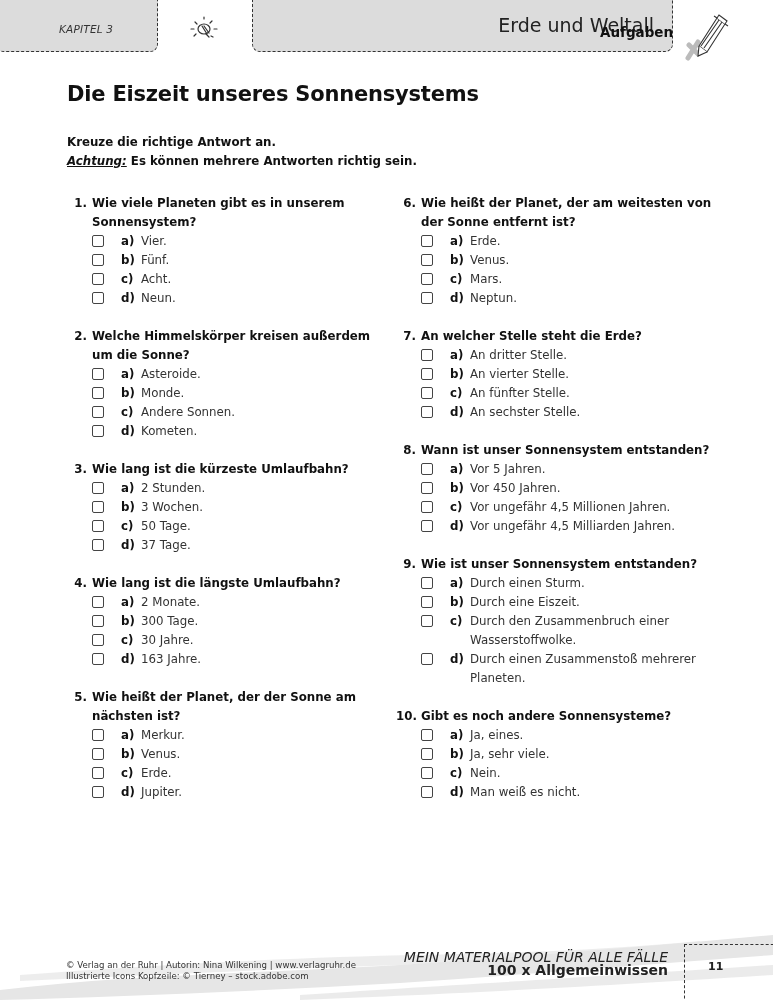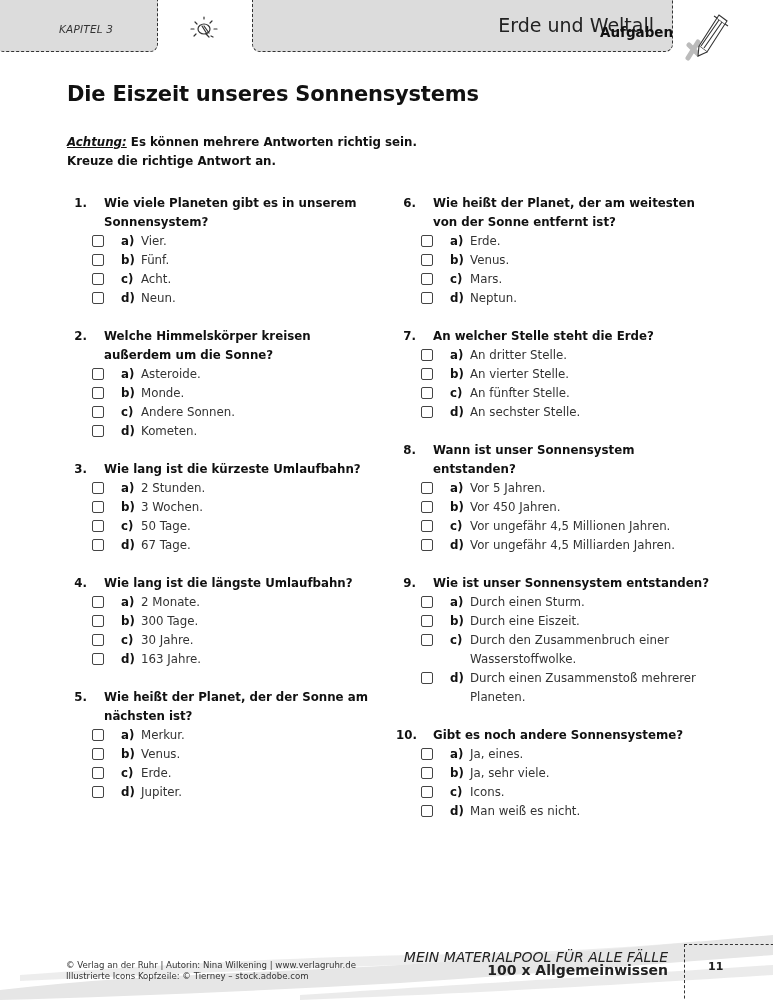--- a/index.html
+++ b/index.html
@@ -40,21 +40,21 @@
     .instructions .warn-label { font-style: italic; text-decoration: underline; }
 
     
     .col { position: absolute; top: 194px; }
     .col-left { left: 72px; width: 300px; }
     .col-right { left: 396px; width: 320px; }
     .question { margin-bottom: 19px; }
     .q-head { display: flex; font-size: 11.8px; font-weight: bold; line-height: 19px; color: #111; }
     .q-num { width: 20px; flex: none; text-align: right; padding-right: 5px; }
     .col-right .q-num { width: 25px; }
-    .q-text { flex: 1; margin-left: 12px; }
+    .q-text { flex: 1; }
     .option { display: flex; align-items: flex-start; line-height: 19px; font-size: 11.8px; margin-left: 20px; }
     .col-right .option { margin-left: 25px; }
     .checkbox {
       width: 12px; height: 12px; border: 1.4px solid #444; border-radius: 2px;
       margin-top: 3px; margin-right: 17px; flex: none; background: #fff;
     }
     .opt-letter { font-weight: bold; width: 20px; flex: none; color: #111; }
     .opt-text { color: #333; flex: 1; }
 
     
@@ -93,22 +93,22 @@
   <g stroke="#333" stroke-width="1.1" fill="#fff">
     <path d="M14 34 L32 6 L40 12 L22 40 Z"></path>
     <path d="M14 34 L13 44 L22 40"></path>
     <path d="M16 34 L34 8 M19 36 L37 10"></path>
     <path d="M29 4 L32 6 M40 12 L43 14 M32 6 L34 3 L42 9 L40 12"></path>
   </g>
 </svg>
 
 <h1 class="page-title">Die Eiszeit unseres Sonnensystems</h1>
 <div class="instructions">
+  <div>Kreuze die richtige Antwort an.</div>
   <div><span class="warn-label">Achtung:</span><span> Es können mehrere Antworten richtig sein.</span></div>
-  <div>Kreuze die richtige Antwort an.</div>
 </div>
 
 <div class="col col-left">
     <div class="question">
       <div class="q-head">
         <span class="q-num">1.</span>
         <span class="q-text">Wie viele Planeten gibt es in unserem Sonnensystem?</span>
       </div>
       <div class="option">
         <span class="checkbox"></span>
@@ -173,21 +173,21 @@
         <span class="opt-text">3 Wochen.</span>
       </div>
       <div class="option">
         <span class="checkbox"></span>
         <span class="opt-letter">c)</span>
         <span class="opt-text">50 Tage.</span>
       </div>
       <div class="option">
         <span class="checkbox"></span>
         <span class="opt-letter">d)</span>
-        <span class="opt-text">67 Tage.</span>
+        <span class="opt-text">37 Tage.</span>
       </div>
     </div>
     <div class="question">
       <div class="q-head">
         <span class="q-num">4.</span>
         <span class="q-text">Wie lang ist die längste Umlaufbahn?</span>
       </div>
       <div class="option">
         <span class="checkbox"></span>
         <span class="opt-letter">a)</span>
@@ -353,21 +353,21 @@
         <span class="opt-text">Ja, eines.</span>
       </div>
       <div class="option">
         <span class="checkbox"></span>
         <span class="opt-letter">b)</span>
         <span class="opt-text">Ja, sehr viele.</span>
       </div>
       <div class="option">
         <span class="checkbox"></span>
         <span class="opt-letter">c)</span>
-        <span class="opt-text">Icons.</span>
+        <span class="opt-text">Nein.</span>
       </div>
       <div class="option">
         <span class="checkbox"></span>
         <span class="opt-letter">d)</span>
         <span class="opt-text">Man weiß es nicht.</span>
       </div>
     </div>
   </div>
 
 <svg class="footer-strokes" viewBox="0 0 773 65" preserveAspectRatio="none">

